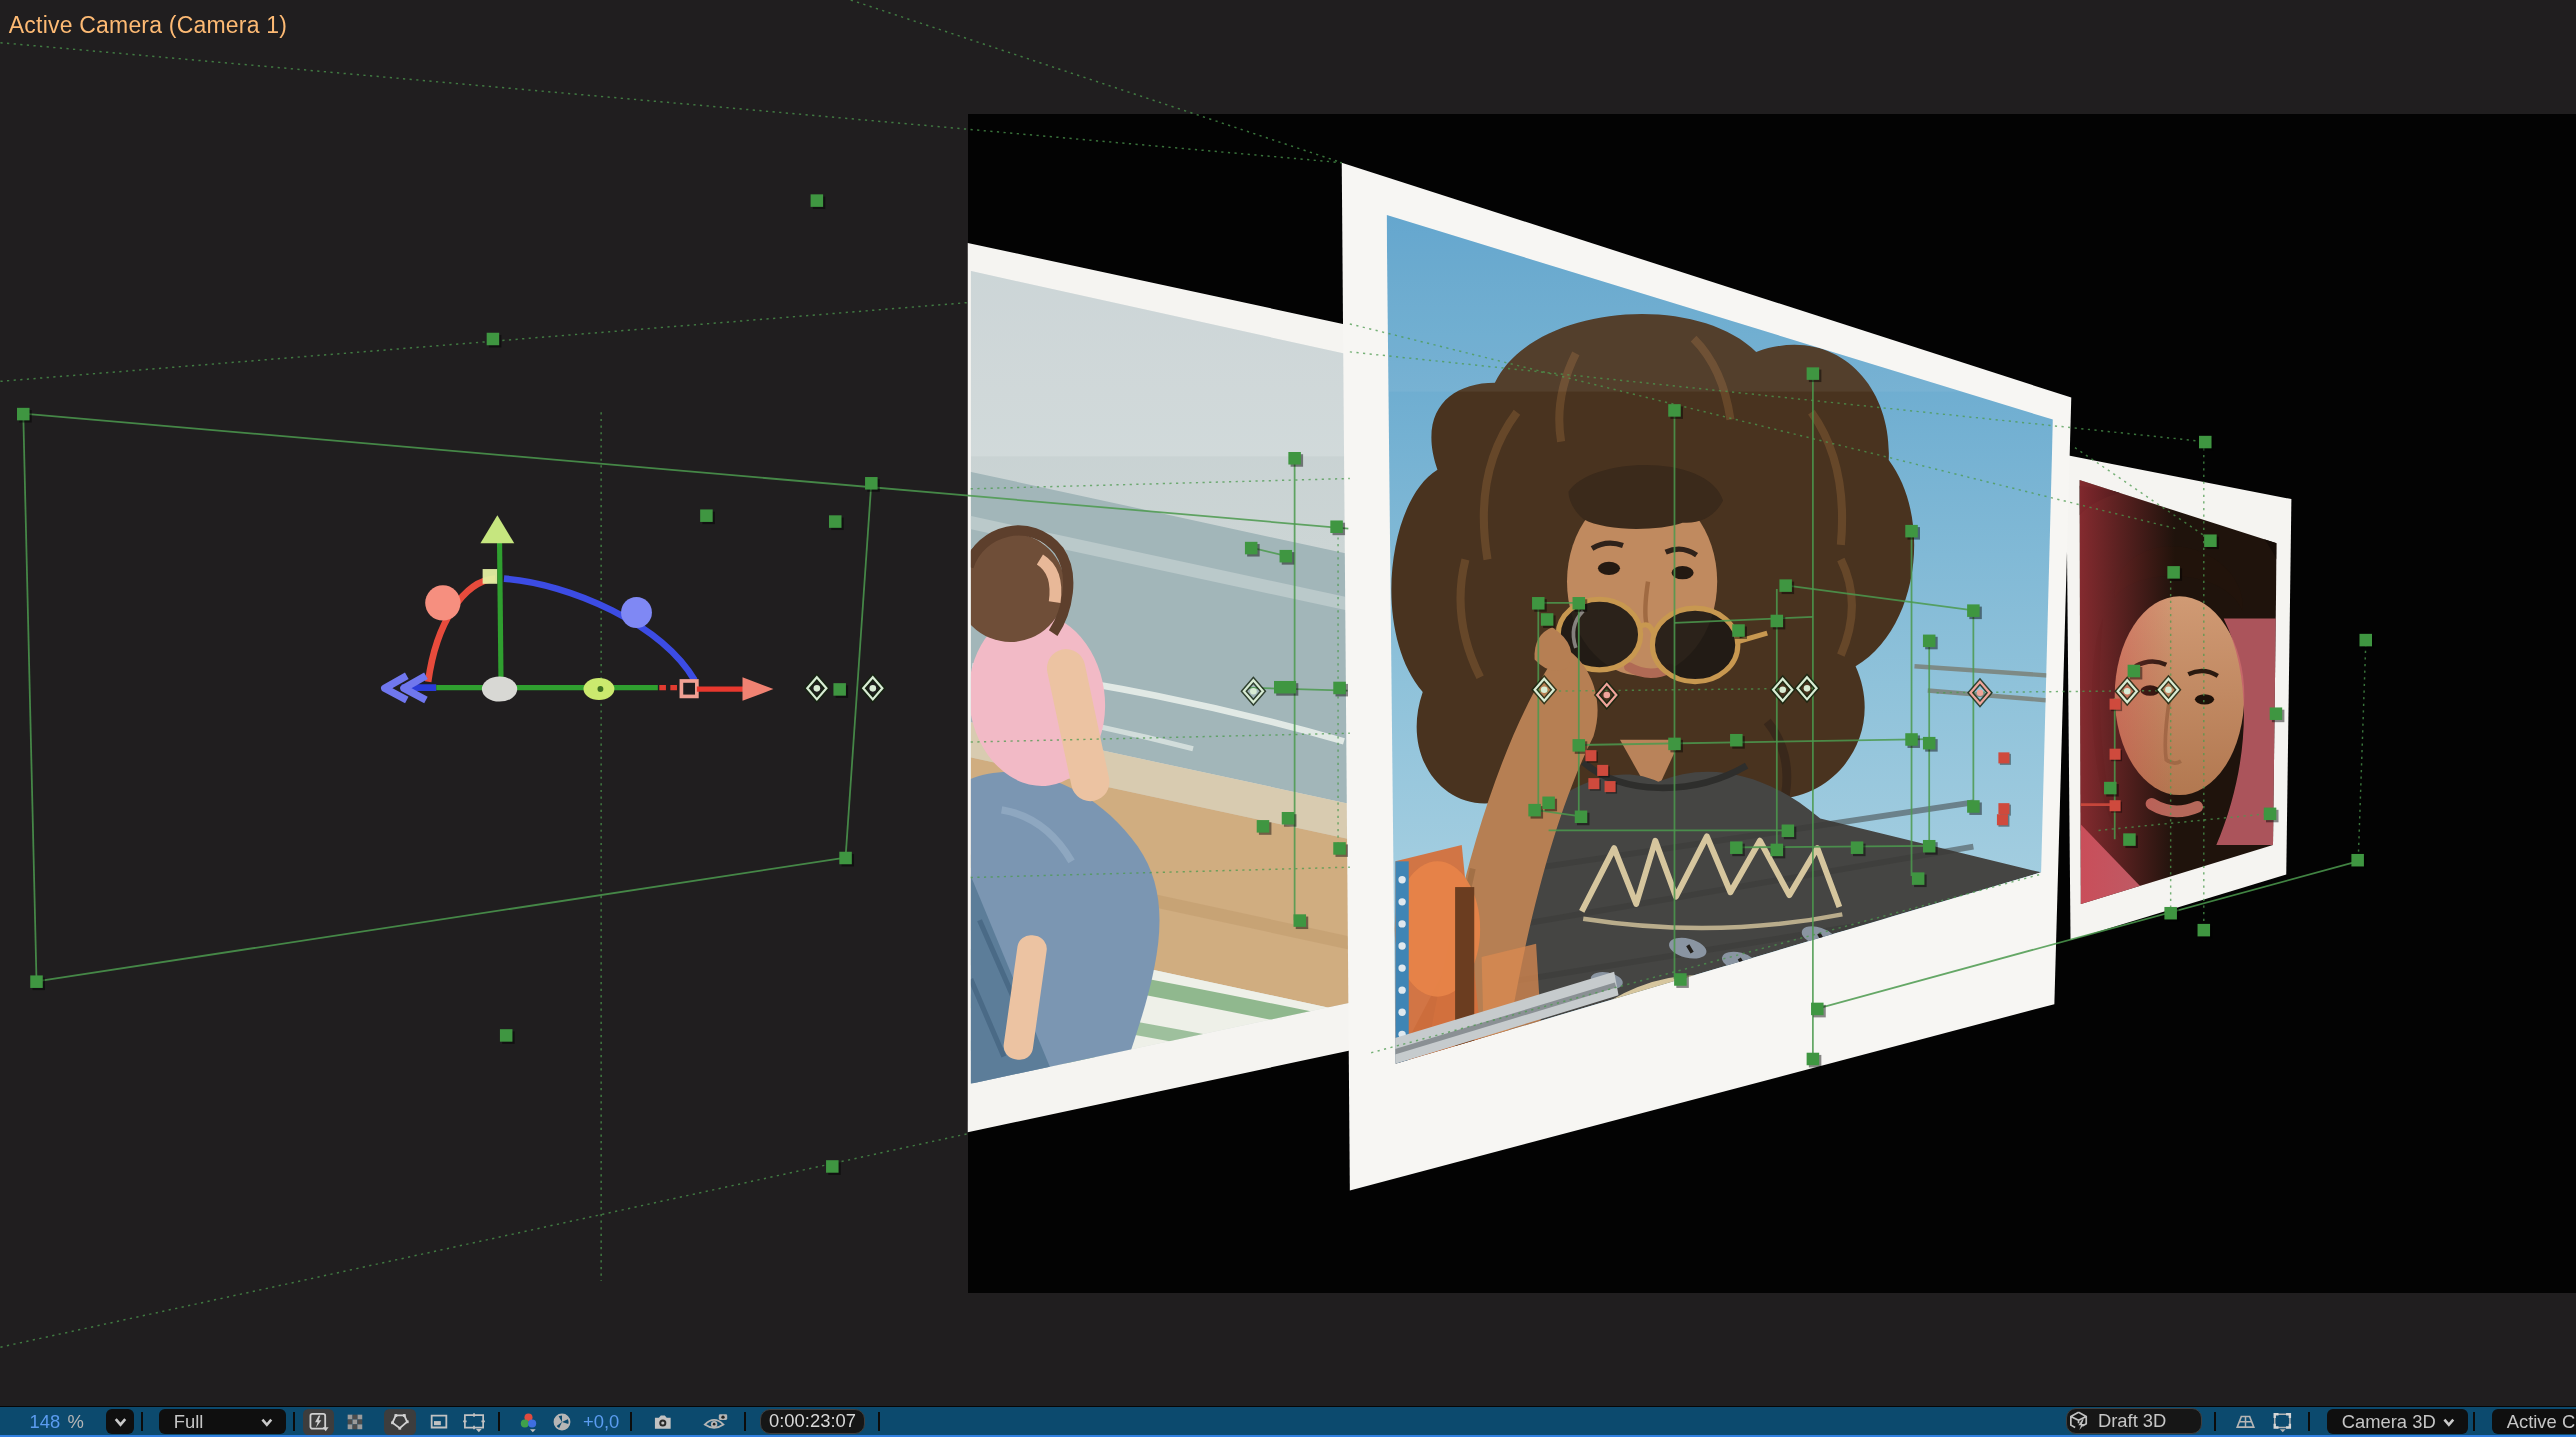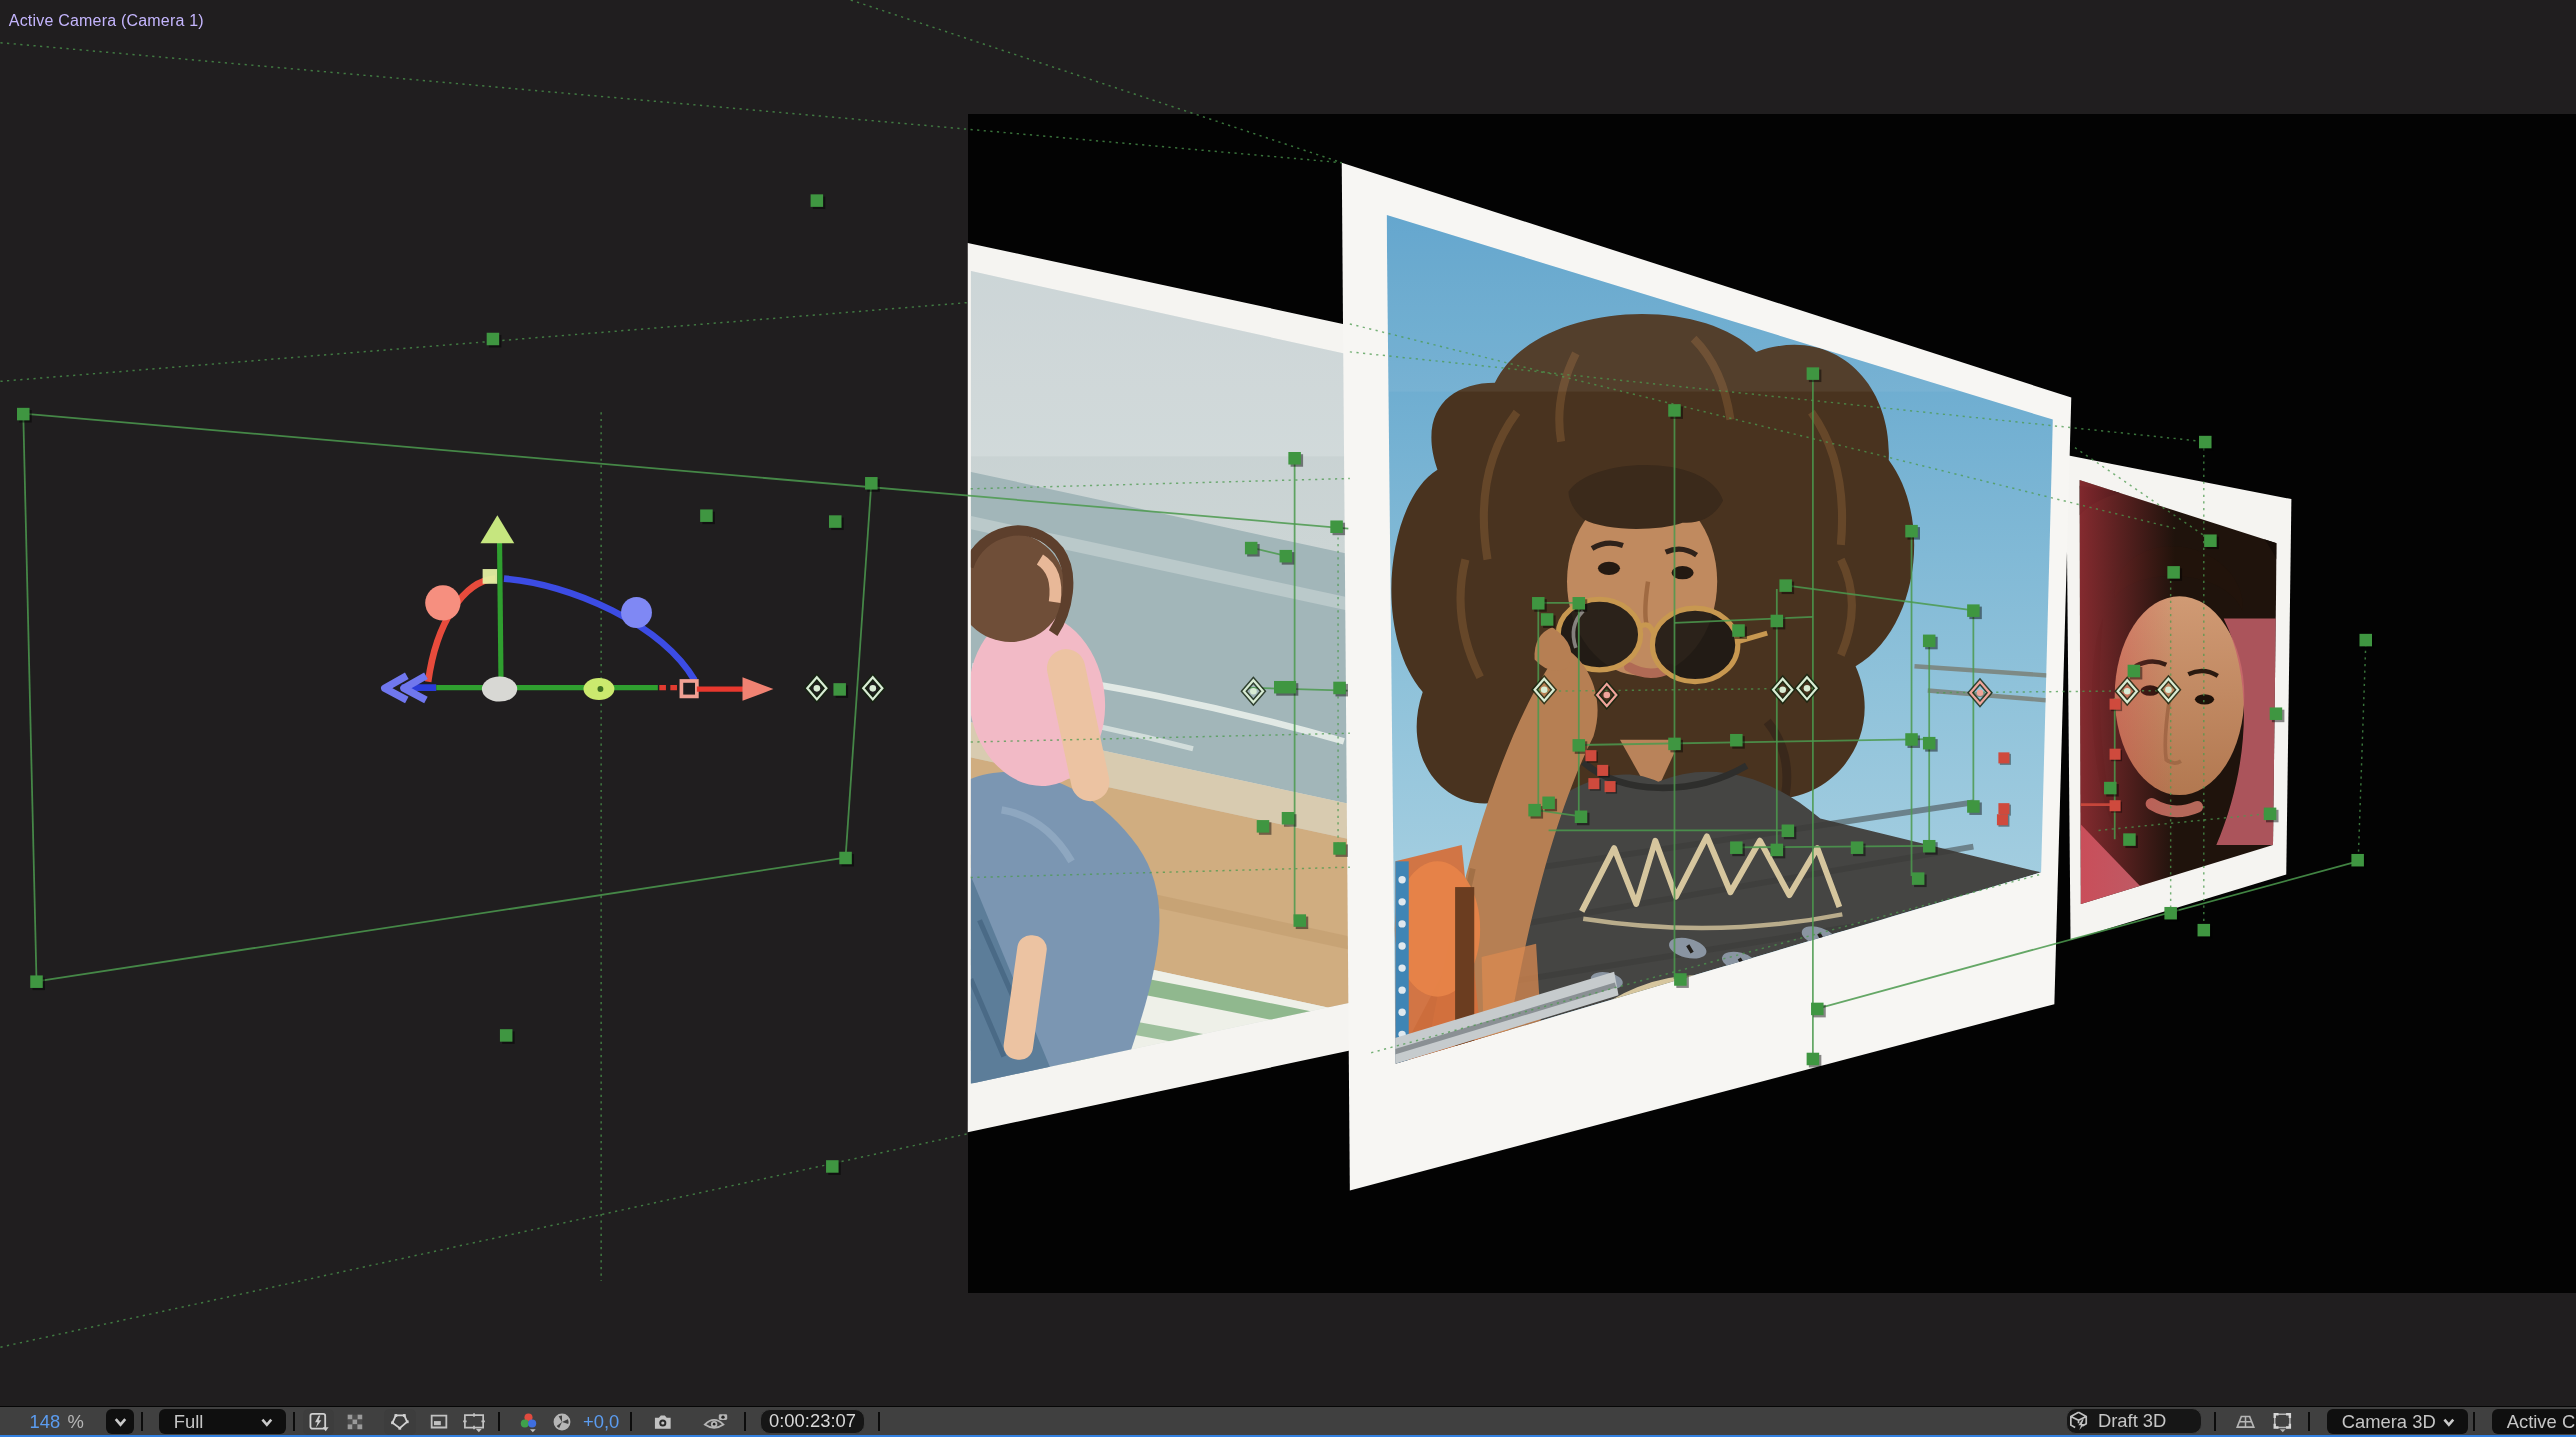--- a/index.html
+++ b/index.html
@@ -1,22 +1,22 @@
 <!DOCTYPE html>
 <html style="font-size:11.8px"><head>
 <meta charset="utf-8">
 <style>
   html,body{margin:0;padding:0;background:#201e1f;width:2576px;height:1437px;overflow:hidden;
     font-family:"Liberation Sans","DejaVu Sans",sans-serif;}
   #stage{position:absolute;left:0;top:0;width:2576px;height:1437px;background:#201e1f;}
   #comp-black{position:absolute;left:968px;top:114px;width:1608px;height:1179px;background:#030303;}
   #scene{position:absolute;left:0;top:0;width:2576px;height:1437px;}
-  #view-label{position:absolute;left:8.8px;top:11.8px;font-size:16px;color:#c4b5fd;letter-spacing:0.2px;}
+  #view-label{position:absolute;left:8.8px;top:11.8px;font-size:23px;color:#fdba74;letter-spacing:0.2px;}
   
-  #toolbar{position:absolute;left:0;top:1406px;width:2576px;height:29px;background:#404040;
+  #toolbar{position:absolute;left:0;top:1406px;width:2576px;height:29px;background:#0c4a6e;
     border-top:1.5px solid #060606;box-sizing:border-box;}
   #blue-strip{position:absolute;left:0;top:1435px;width:2576px;height:2.9px;background:#3280e0;}
   .titem{position:absolute;top:0;height:29px;display:flex;align-items:center;}
   .tsep{position:absolute;top:5.2px;width:2.2px;height:18.4px;background:#0c0c0c;}
   .tlabel{font-size:18.4px;color:#c6c6c6;}
   .blue{color:#5b9cf0;}
   .menu{background:#0f0f0f;border-radius:5.9px;height:25px;display:flex;align-items:center;
     justify-content:space-between;box-sizing:border-box;padding:0 10.3px 0 14.7px;margin-left:6px;}
   .btn{border-radius:5.2px;height:26.5px;display:flex;align-items:center;justify-content:center;}
   .btn.active{background:#3d3d3d;}

